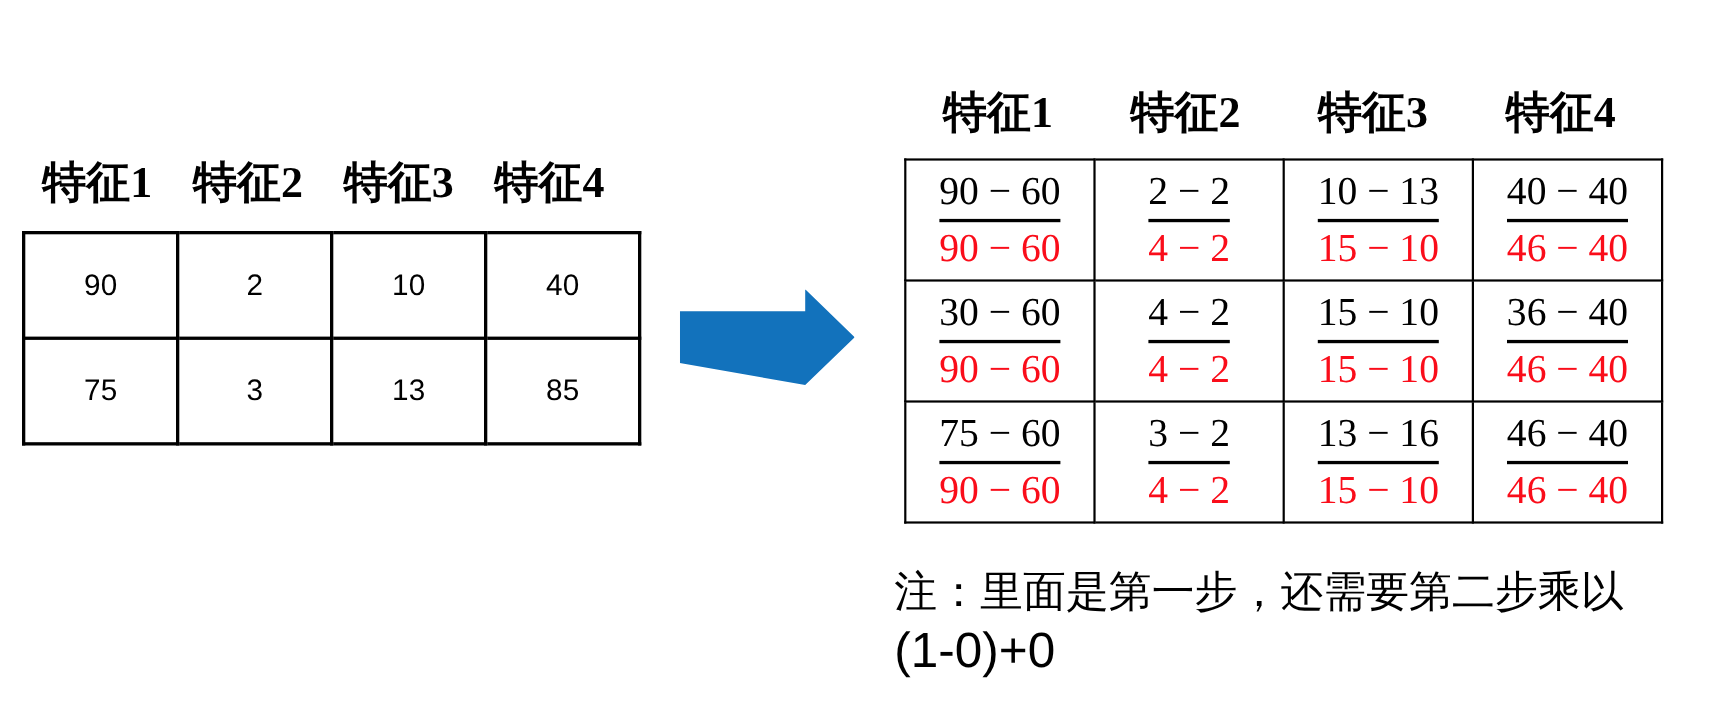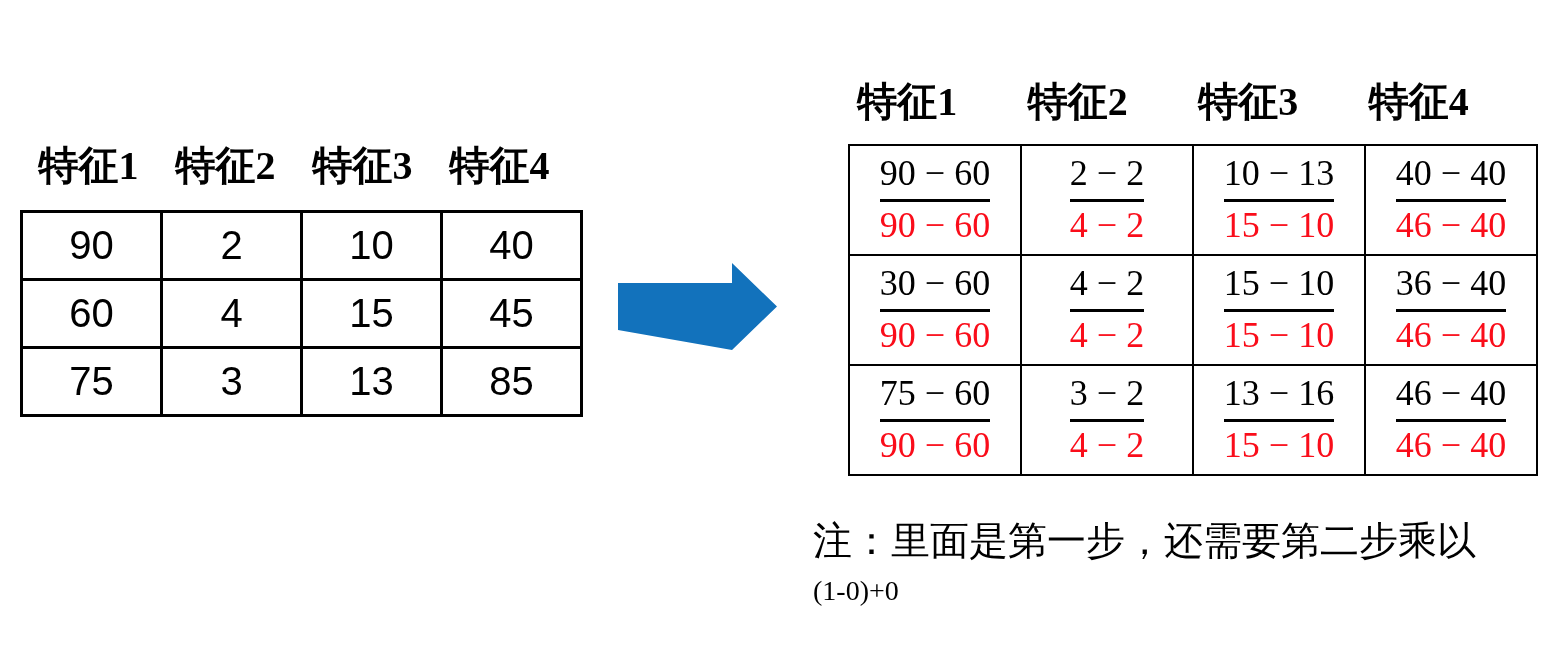--- a/index.html
+++ b/index.html
@@ -45,21 +45,21 @@
     border-collapse: collapse;
     table-layout: fixed;
   }
   #left-table td {
     border: 3px solid #000000;
     width: 137px;
     height: 65px;
     text-align: center;
     vertical-align: middle;
     font-family: "Liberation Sans", sans-serif;
-    font-size: 40px;
+    font-size: 27px;
     padding: 0;
   }
 
   
   #arrow {
     position: absolute;
     left: 618px;
     top: 263px;
     width: 159px;
     height: 87px;
@@ -69,21 +69,21 @@
 
   
   #right-headers {
     left: 822px;
     top: 74px;
     width: 682px;
     height: 52px;
   }
   #right-table {
     position: absolute;
-    left: 848px;
+    left: 822px;
     top: 144px;
     width: 682px;
     height: 324px;
     border-collapse: collapse;
     table-layout: fixed;
     padding-left: 40px;
   }
   #right-table td {
     border: 2px solid #000000;
     width: 170px;
@@ -115,26 +115,26 @@
   
   #note {
     position: absolute;
     left: 813px;
     top: 516px;
     width: 740px;
     font-size: 39px;
     line-height: 50px;
   }
   #note .note-line1 {
-    font-family: Liberation Serif, serif;
+    font-family: Liberation Mono, monospace;
     white-space: nowrap;
   }
   #note .note-line2 {
-    font-family: Liberation Serif, serif;
-    font-size: 28px;
+    font-family: Liberation Sans, sans-serif;
+    font-size: 45px;
   }
 </style>
 </head>
 <body>
 
 <div id="canvas">
 
   <div class="header-row" id="left-headers">
     <span class="hdr">特征1</span>
     <span class="hdr">特征2</span>
@@ -144,26 +144,20 @@
 
   <table id="left-table">
     <tbody>
         <tr>
       <td>90</td>
       <td>2</td>
       <td>10</td>
       <td>40</td>
     </tr>
     <tr>
-      <td>60</td>
-      <td>4</td>
-      <td>15</td>
-      <td>45</td>
-    </tr>
-    <tr>
       <td>75</td>
       <td>3</td>
       <td>13</td>
       <td>85</td>
     </tr>
   </tbody>
     </table>
 
   <div id="arrow"></div>
 

